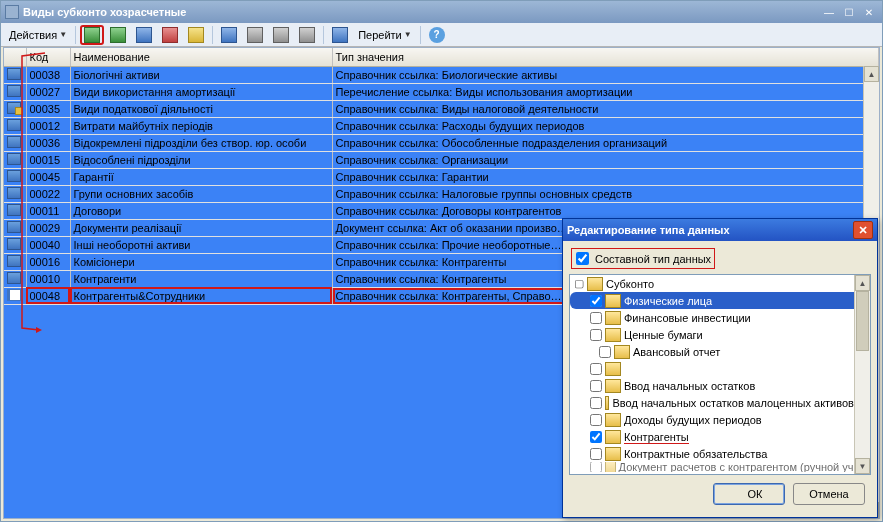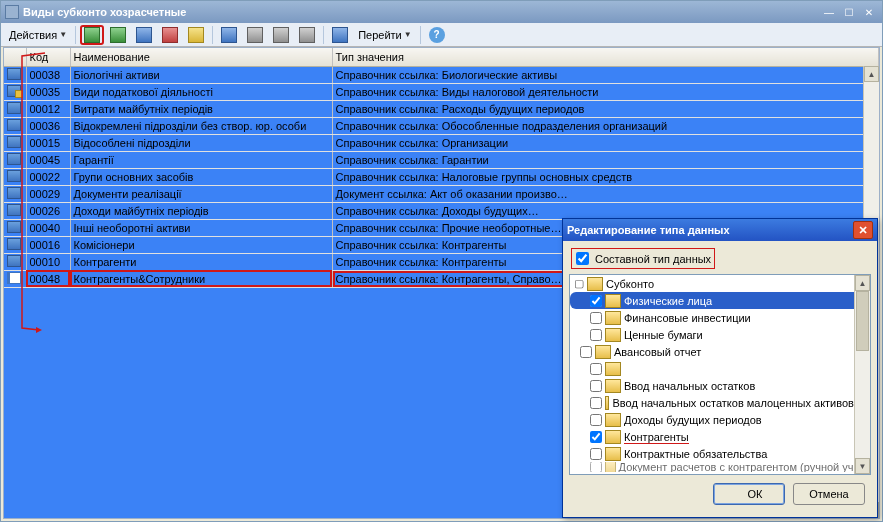--- a/index.html
+++ b/index.html
@@ -323,20 +323,26 @@
         </tr>
       </thead>
       <tbody id="grid-body">
           <tr>
             <td><span class="row-ico ref"></span></td>
             <td class="col-code-cell">00038</td>
             <td class="col-name-cell">Біологічні активи</td>
             <td>Справочник ссылка: Биологические активы</td>
           </tr>
           <tr>
+            <td><span class="row-ico ref"></span></td>
+            <td class="col-code-cell">00027</td>
+            <td class="col-name-cell">Види використання амортизації</td>
+            <td>Перечисление ссылка: Виды использования амортизации</td>
+          </tr>
+          <tr>
             <td><span class="row-ico ref edit"></span></td>
             <td class="col-code-cell">00035</td>
             <td class="col-name-cell">Види податкової діяльності</td>
             <td>Справочник ссылка: Виды налоговой деятельности</td>
           </tr>
           <tr>
             <td><span class="row-ico ref"></span></td>
             <td class="col-code-cell">00012</td>
             <td class="col-name-cell">Витрати майбутніх періодів</td>
             <td>Справочник ссылка: Расходы будущих периодов</td>
@@ -360,29 +366,29 @@
             <td>Справочник ссылка: Гарантии</td>
           </tr>
           <tr>
             <td><span class="row-ico ref"></span></td>
             <td class="col-code-cell">00022</td>
             <td class="col-name-cell">Групи основних засобів</td>
             <td>Справочник ссылка: Налоговые группы основных средств</td>
           </tr>
           <tr>
             <td><span class="row-ico ref"></span></td>
+            <td class="col-code-cell">00011</td>
+            <td class="col-name-cell">Договори</td>
+            <td>Справочник ссылка: Договоры контрагентов</td>
+          </tr>
+          <tr>
+            <td><span class="row-ico ref"></span></td>
             <td class="col-code-cell">00029</td>
             <td class="col-name-cell">Документи реалізації</td>
             <td>Документ ссылка: Акт об оказании произво…</td>
-          </tr>
-          <tr>
-            <td><span class="row-ico ref"></span></td>
-            <td class="col-code-cell">00026</td>
-            <td class="col-name-cell">Доходи майбутніх періодів</td>
-            <td>Справочник ссылка: Доходы будущих…</td>
           </tr>
           <tr>
             <td><span class="row-ico ref"></span></td>
             <td class="col-code-cell">00040</td>
             <td class="col-name-cell">Інші необоротні активи</td>
             <td>Справочник ссылка: Прочие необоротные…</td>
           </tr>
           <tr>
             <td><span class="row-ico ref"></span></td>
             <td class="col-code-cell">00016</td>
@@ -442,21 +448,21 @@
           <div class="tree-item" style="padding-left: 20px;">
             <input type="checkbox" style="">
             <span class="tree-ico"></span>
             <span>Финансовые инвестиции</span>
           </div>
           <div class="tree-item" style="padding-left: 20px;">
             <input type="checkbox" style="">
             <span class="tree-ico"></span>
             <span>Ценные бумаги</span>
           </div>
-          <div class="tree-item" style="padding-left: 10px;">
+          <div class="tree-item" style="padding-left: 29px;">
             <input type="checkbox" style="">
             <span class="tree-ico"></span>
             <span>Авансовый отчет</span>
           </div>
           <div class="tree-item" style="padding-left: 20px;">
             <input type="checkbox" style="">
             <span class="tree-ico"></span>
           </div>
           <div class="tree-item" style="padding-left: 20px;">
             <input type="checkbox" style="">

